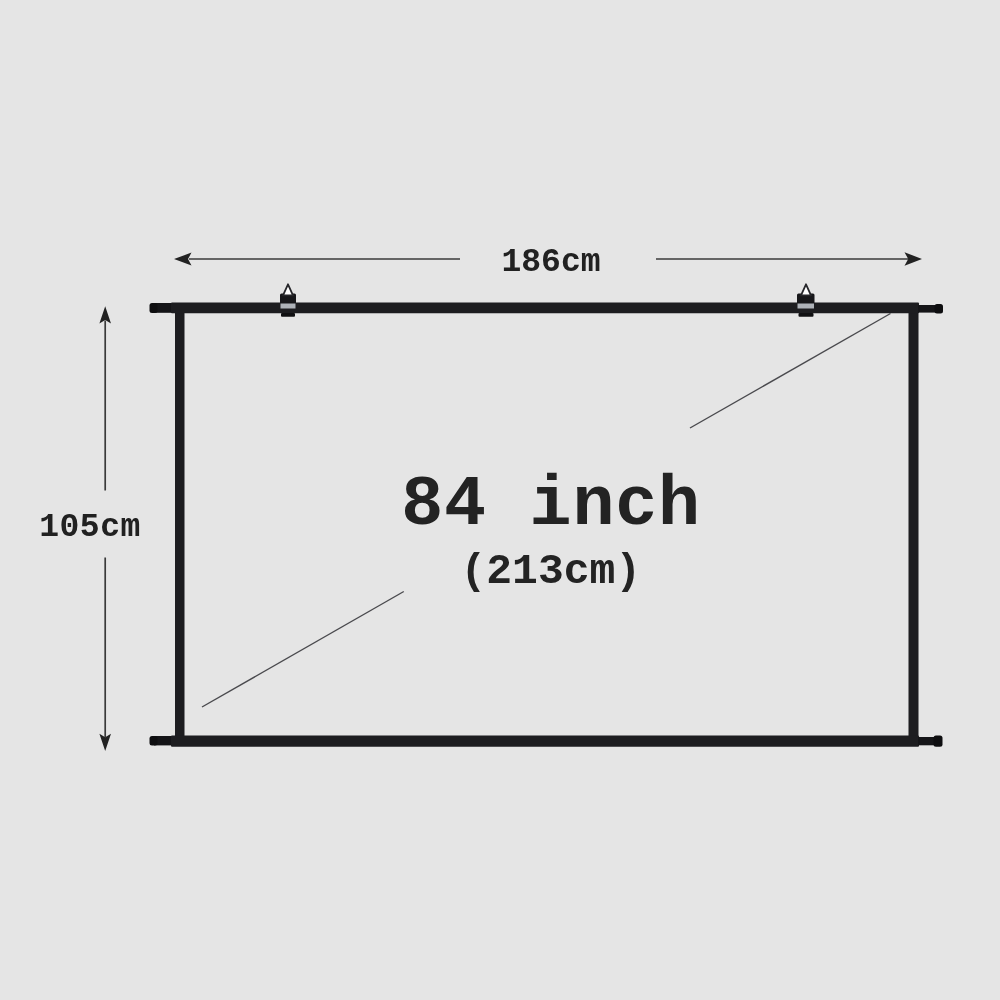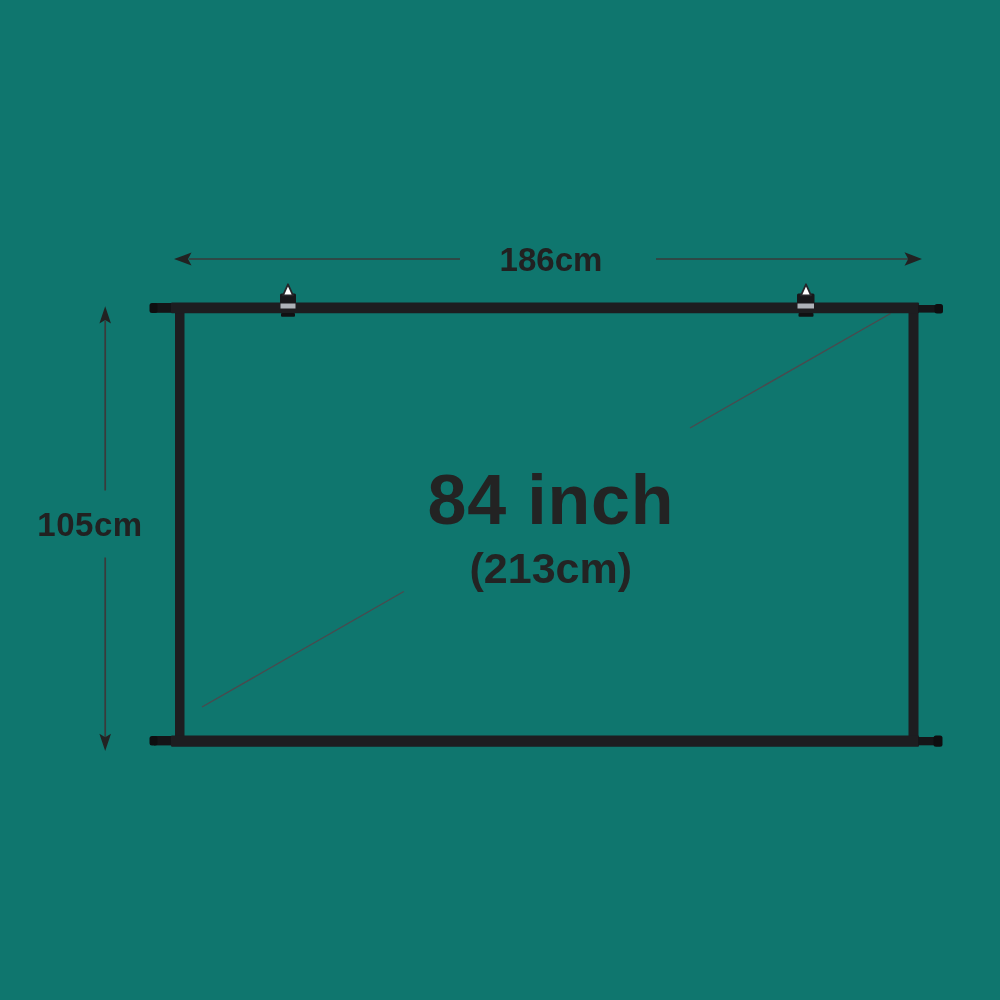--- a/index.html
+++ b/index.html
@@ -1,17 +1,17 @@
 <!DOCTYPE html>
 <html><head>
 <meta charset="utf-8">
 <style>
   html,body{margin:0;padding:0;background:#ffffff;}
-  .stage{position:relative;width:1000px;height:1000px;background:#0f766e;overflow:hidden;
-         font-family:Liberation Sans, sans-serif;text-align:right;}
+  .stage{position:relative;width:1000px;height:1000px;background:#e5e5e5;overflow:hidden;
+         font-family:Liberation Mono, monospace;text-align:right;}
 </style>
 </head>
 <body>
 <div class="stage">
 <svg width="1000" height="1000" viewBox="0 0 1000 1000" xmlns="http://www.w3.org/2000/svg">
 
   <line x1="189" y1="259" x2="460" y2="259" stroke="#3a3a3a" stroke-width="1.7"></line>
 
   <path d="M174,259 L191.5,252.6 L188,259 L191.5,265.4 Z" fill="#222222"></path>
 

